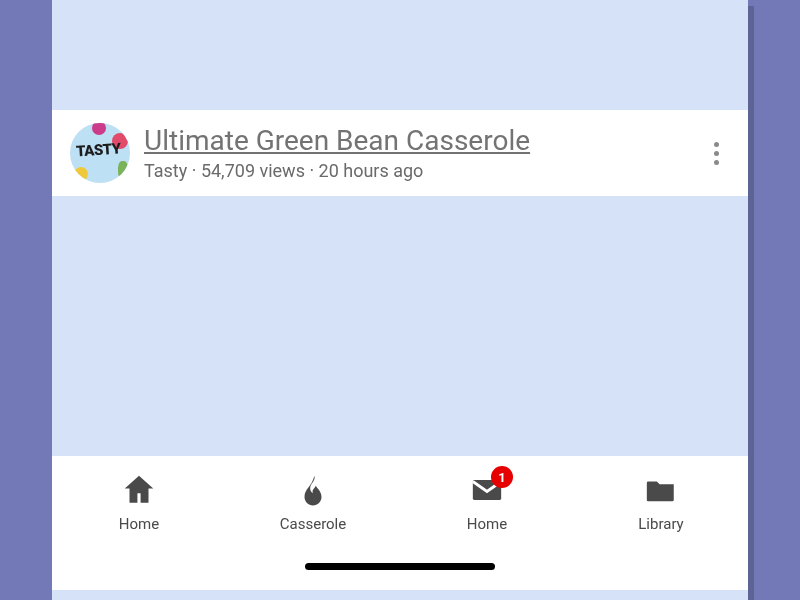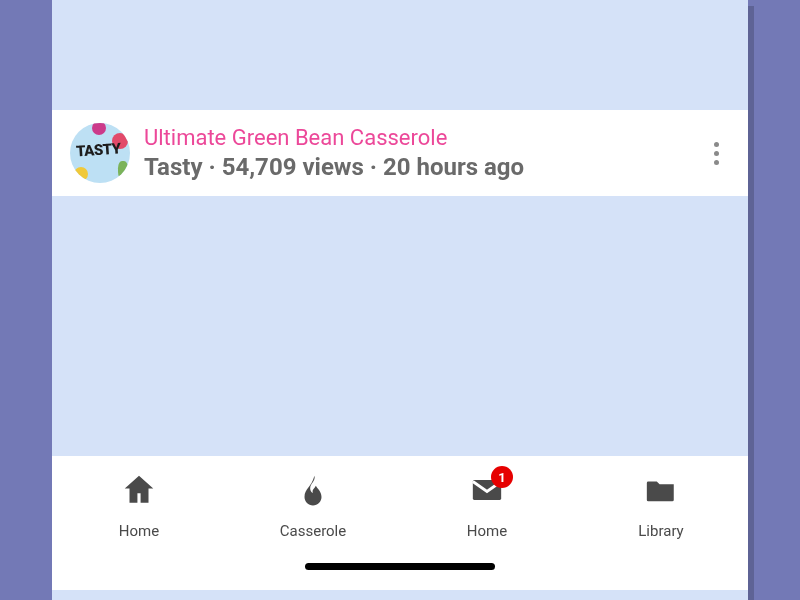--- a/index.html
+++ b/index.html
@@ -41,25 +41,25 @@
   .avatar .c3{width:10px;height:18px;background:#7bb35a;left:48px;top:38px;border-radius:40%;}
   .avatar .c4{width:14px;height:14px;background:#cc3a8a;left:22px;top:-2px;}
   .avatar .label{
     position:absolute;left:6px;top:18px;
     font-size:15px;font-weight:900;color:#1d1d1d;
     letter-spacing:-0.5px;
     transform:rotate(-4deg);
   }
   .meta{flex:1;min-width:0;}
   .title{
-    font-size:22px;color:#ec4899;font-weight:400;line-height:1.15;
+    font-size:28px;color:#737373;font-weight:400;line-height:1.15;text-decoration:underline;
   }
   .sub{
     margin-top:2px;
-    font-size:24px;color:#6a6a6a;font-weight:700;
+    font-size:18px;color:#6a6a6a;font-weight:400;
   }
   .more{
     width:28px;display:flex;flex-direction:column;align-items:center;gap:4px;
     padding-left:8px;
   }
   .more span{width:5px;height:5px;border-radius:50%;background:#8a8a8a;}
   .navbar{
     position:absolute;left:0;right:0;bottom:10px;height:134px;
     background:#ffffff;
     display:flex;
@@ -70,21 +70,21 @@
   }
   .nav-item{
     flex:1;
     display:flex;flex-direction:column;align-items:center;
     color:#4a4a4a;
     font-size:15px;
     cursor:pointer;
   }
   .nav-item.active{color:#cc0000;}
   .nav-icon{width:40px;height:40px;display:flex;align-items:center;justify-content:center;position:relative;}
-  .nav-label{margin-top:12px;}
+  .nav-label{margin-top:5px;}
   svg{display:block;}
   .badge{
     position:absolute;
     top:-4px;right:-6px;
     min-width:22px;height:22px;border-radius:11px;
     background:#e60000;color:#fff;font-size:13px;font-weight:700;
     display:flex;align-items:center;justify-content:center;
     padding:0 4px;box-sizing:border-box;
   }
   .home-indicator{

